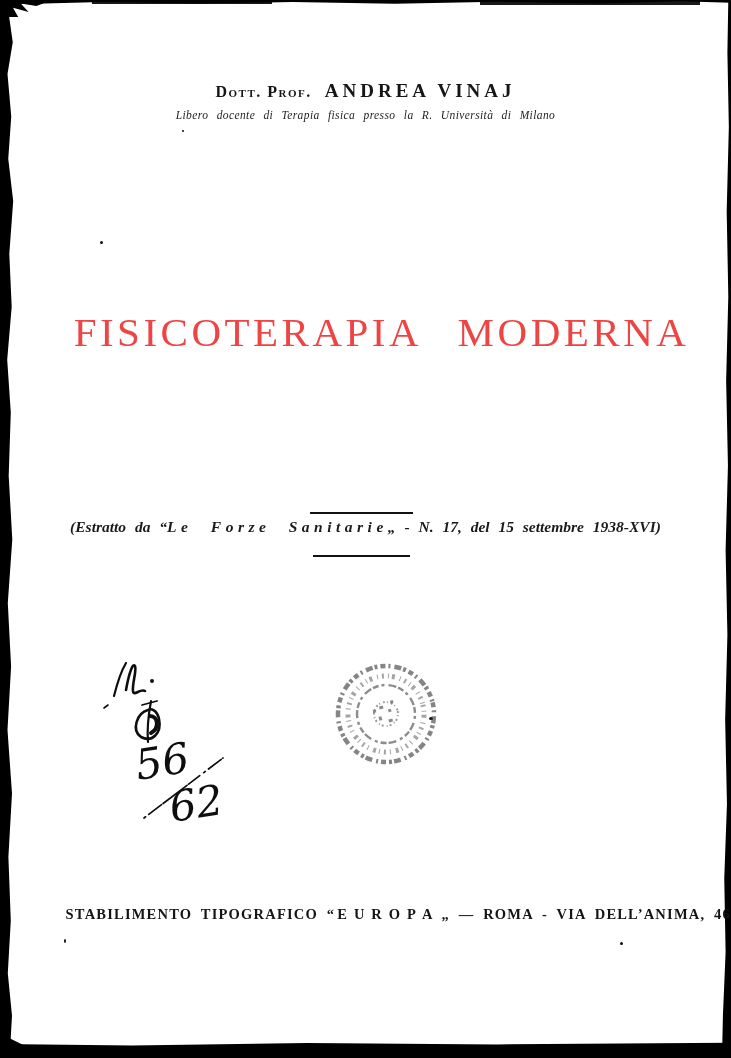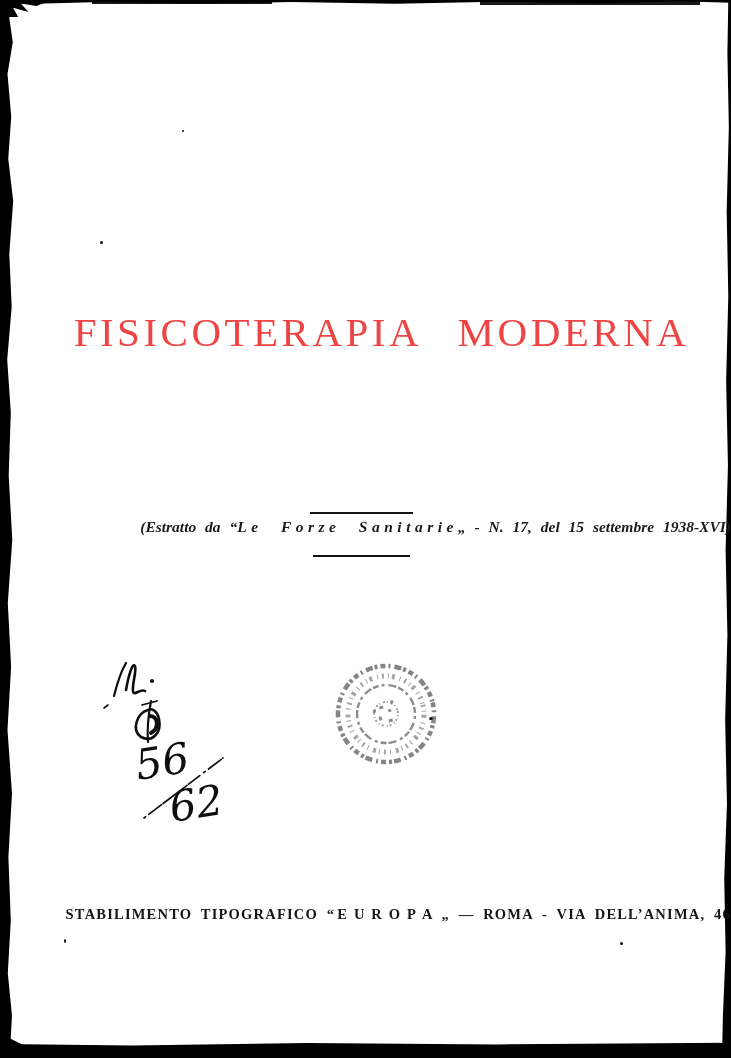--- a/index.html
+++ b/index.html
@@ -59,21 +59,21 @@
     letter-spacing:3.5px;word-spacing:24px;white-space:nowrap;
     color:#ef4444;
   }
 
   .rule{position:absolute;background:#121212;height:2px;}
   .rule-top{top:512px;left:310px;width:103px;}
   .rule-bottom{top:555px;left:313px;width:97px;}
 
   .citation{
     position:absolute;top:518px;left:0;width:100%;margin:0;
-    text-align:right;font-style:italic;font-weight:700;font-size:15.5px;
+    text-align:center;font-style:italic;font-weight:700;font-size:15.5px;
     word-spacing:5px;white-space:nowrap;color:#1a1a1a;
   }
   .citation .journal{letter-spacing:4.5px;word-spacing:10px;}
 
   .handwriting{position:absolute;left:92px;top:646px;}
   .hand-digits{
     font-family:"DejaVu Serif", serif;font-style:italic;
     fill:#0e0e0e;
   }
 
@@ -100,20 +100,25 @@
   <div class="edge patch-top-1"></div>
   <div class="edge patch-top-2"></div>
 
   <div class="speck" style="left:100px;top:241px"></div>
   <div class="speck" style="left:429px;top:717px;width:4px;height:3px"></div>
   <div class="speck" style="left:64px;top:939px;width:2px;height:4px"></div>
   <div class="speck" style="left:620px;top:942px"></div>
   <div class="speck" style="left:182px;top:130px;width:2px;height:2px"></div>
 
   <header class="author-block">
+    <div class="author-line">
+      <span class="author-prefix">Dott. Prof.</span>
+      <span class="author-name">ANDREA VINAJ</span>
+    </div>
+    <div class="author-subtitle">Libero docente di Terapia fisica presso la R. Università di Milano</div>
   </header>
 
   <h1 class="main-title">FISICOTERAPIA MODERNA</h1>
 
   <div class="rule rule-top"></div>
   <p class="citation"><span>(Estratto da “</span><span class="journal">Le Forze Sanitarie</span><span>„ - N. 17, del 15 settembre 1938-XVI)</span></p>
   <div class="rule rule-bottom"></div>
 
   <svg class="handwriting" width="152" height="188" viewBox="0 0 152 188">
     <g fill="none" stroke="#0e0e0e" stroke-width="2.2" stroke-linecap="round" stroke-linejoin="round">

